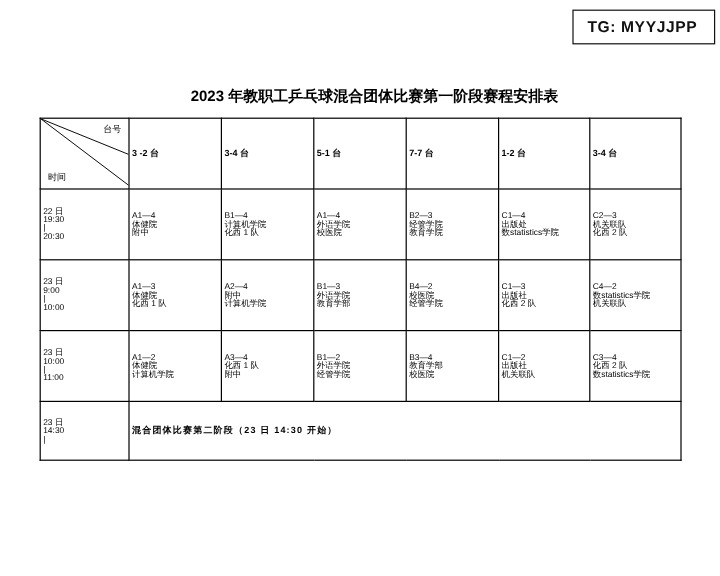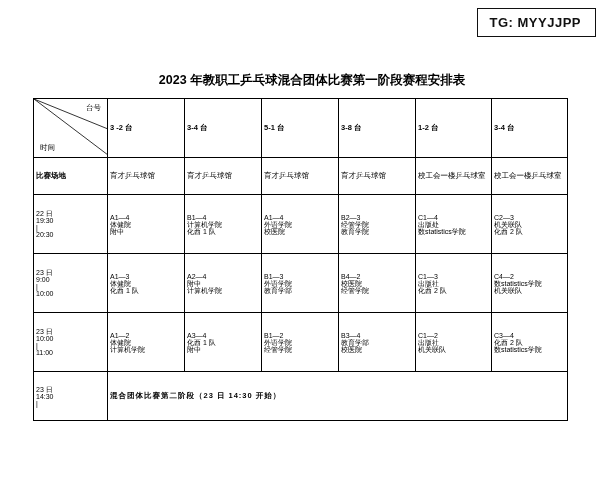--- a/index.html
+++ b/index.html
@@ -160,34 +160,25 @@
               <line x1="0" y1="0" x2="74" y2="56" stroke="#000" stroke-width="0.8"></line>
               <line x1="0" y1="0" x2="74" y2="30" stroke="#000" stroke-width="0.8"></line>
             </svg>
           </div>
           <span class="corner-label l1">台号</span>
           <span class="corner-label l3">时间</span>
         </td>
         <td class="head-cell">3 -2 台</td>
         <td class="head-cell">3-4 台</td>
         <td class="head-cell">5-1 台</td>
-        <td class="head-cell">3-8 台</td>
+        <td class="head-cell">7-7 台</td>
         <td class="head-cell">1-2 台</td>
         <td class="head-cell">3-4 台</td>
       </tr>
 
-      <tr>
-        <td class="venue-label">比赛场地</td>
-        <td class="venue-cell">育才乒乓球馆</td>
-        <td class="venue-cell">育才乒乓球馆</td>
-        <td class="venue-cell">育才乒乓球馆</td>
-        <td class="venue-cell">育才乒乓球馆</td>
-        <td class="venue-cell">校工会一楼乒乓球室</td>
-        <td class="venue-cell">校工会一楼乒乓球室</td>
-      </tr>
 
       <tr>
         <td class="time-cell">
           <span class="bar">22 日</span>
           <span class="bar">19:30</span>
           <span class="bar">|</span>
           <span class="bar">20:30</span>
         </td>
         <td class="match-cell">
           <span class="bar code">A1—4</span>

